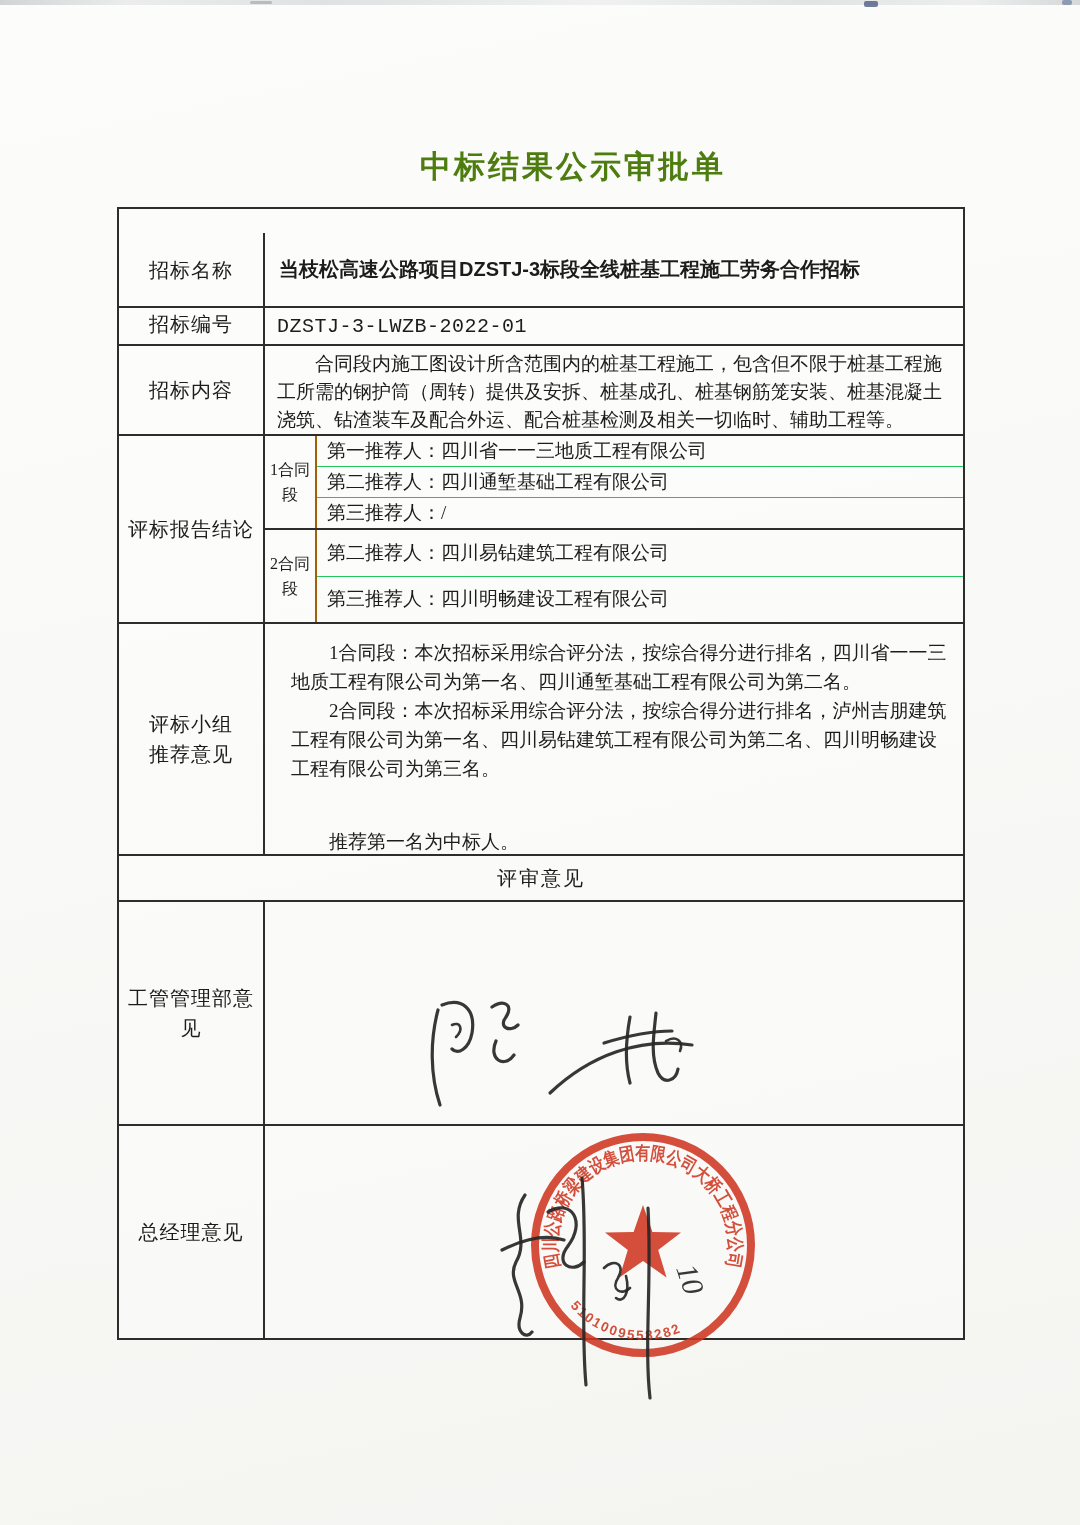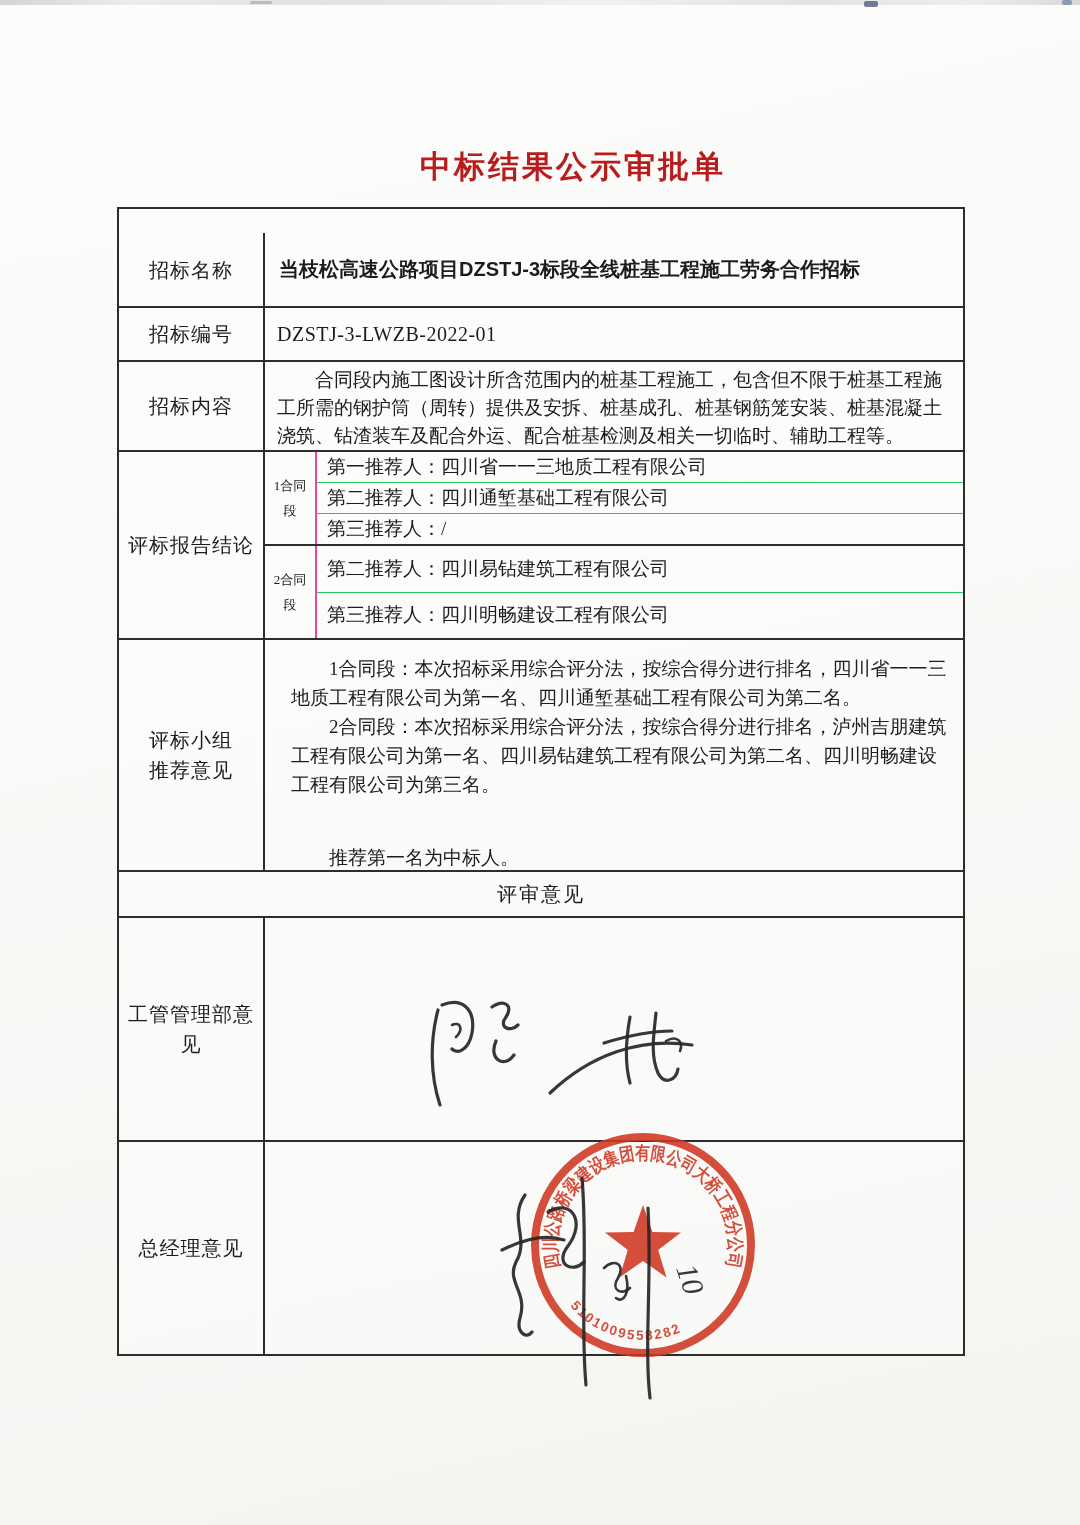--- a/index.html
+++ b/index.html
@@ -18,21 +18,21 @@
   }
   .speck { position:absolute; border-radius:2px; }
   .speck-blue-1 { top:1px; left:864px; width:14px; height:6px; background:#4d5e85; opacity:.8; }
   .speck-blue-2 { top:0; left:1062px; width:10px; height:5px; background:#6d7fa3; opacity:.7; }
   .speck-gray-1 { top:1px; left:250px; width:22px; height:3px; background:#9aa0a4; opacity:.6; }
 
   .doc-title {
     position:absolute; top:146px; left:66px; right:0;
     text-align:center;
     font-size:31px; font-weight:700; letter-spacing:3px;
-    color:#b91c1c;
+    color:#4d7c0f;
     font-family:"Liberation Sans","DejaVu Sans",sans-serif;
   }
 
   .doc-table {
     position:absolute; left:117px; top:207px; width:848px;
     border:2px solid #2d2d2d;
     background:rgba(255,255,255,0.35);
   }
   .trow { display:flex; border-bottom:2px solid #2d2d2d; }
   .trow:last-child { border-bottom:none; }
@@ -40,32 +40,32 @@
     flex:0 0 146px; border-right:2px solid #2d2d2d;
     display:flex; flex-direction:column; align-items:center; justify-content:center;
     text-align:center; font-size:20px; letter-spacing:1px; line-height:30px;
   }
   .cell-value { flex:1; min-width:0; }
 
   .r1 { height:75px;margin-top:24px; }
   .r1 .cell-value { display:flex; align-items:center; padding:0 14px;
     font-weight:700; font-size:20px;
     font-family:"Liberation Sans","DejaVu Sans",sans-serif; }
-  .r2 { height:54px; }
+  .r2 { height:38px;font-family:Liberation Mono, monospace; }
   .r2 .cell-value { display:flex; align-items:center; padding:0 12px; font-size:20px; letter-spacing:.5px; }
   .r3 { height:90px; }
   .r3 .cell-value { padding:4px 10px 4px 12px; font-size:19px; line-height:28px; text-indent:2em; }
 
   .r4 { height:188px; }
   .r4 .cell-value { display:flex; flex-direction:column; }
   .seg-group { display:flex; flex:1; }
   .seg-group.first { border-bottom:2px solid #2d2d2d; }
-  .seg-cell { flex:0 0 52px; border-right:2px solid #ec4899;
+  .seg-cell { flex:0 0 52px; border-right:2px solid #a16207;
     display:flex; align-items:center; justify-content:center; text-align:center;
-    font-size:13px; line-height:25px; padding:0 3px; }
+    font-size:16px; line-height:25px; padding:0 3px; }
   .rec-lines { flex:1; display:flex; flex-direction:column; min-width:0; }
   .rec-line { flex:1; display:flex; align-items:center; padding-left:10px;
     font-size:19px; border-bottom:1px solid #22c55e; white-space:nowrap; overflow:hidden; }
   .rec-line:last-child { border-bottom:none; }
 
   .r5 { height:232px; }
   .r5 .cell-value { padding:14px 14px 0 26px; font-size:19px; line-height:29px;border-radius:21px; }
   .r5 p { text-indent:2em; }
   .r5 p.p3 { margin-top:44px; }
 

